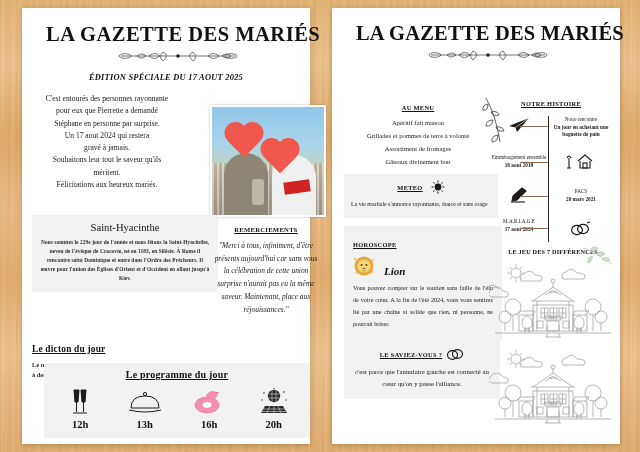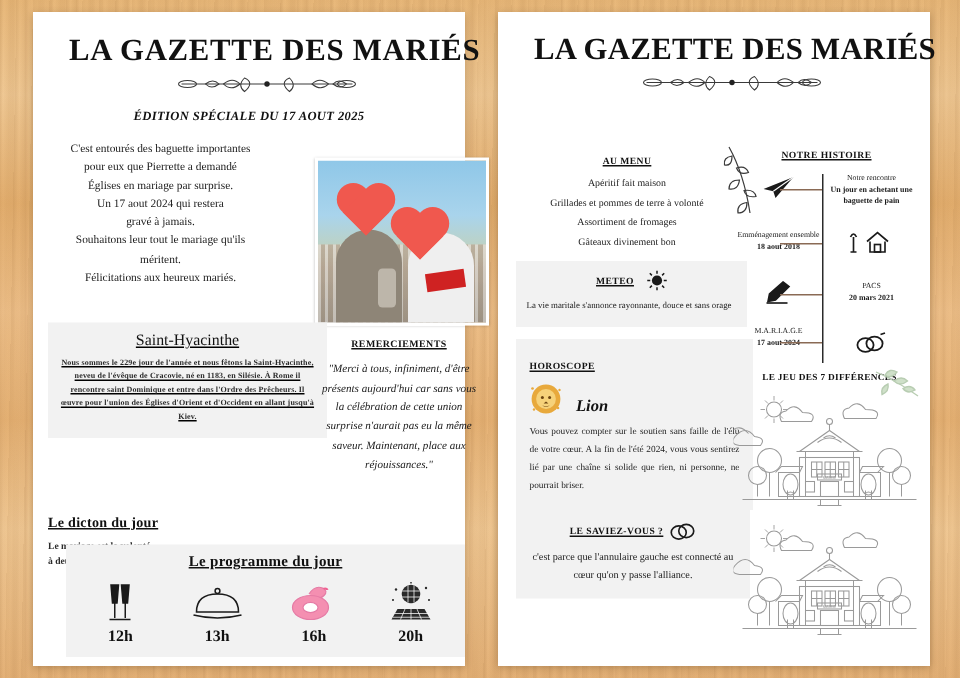--- a/index.html
+++ b/index.html
@@ -70,21 +70,21 @@
     content:"";position:absolute;top:0;width:22px;height:34px;
     background:#f0584e;border-radius:22px 22px 0 0;
   }
   .heart::before{left:22px;transform:rotate(-45deg);transform-origin:0 100%;}
   .heart::after{left:0;transform:rotate(45deg);transform-origin:100% 100%;}
   .h1{left:10px;top:16px;}
   .h2{left:46px;top:32px;}
 
   
   .gbox{background:#f2f2f2;}
-  #saint{position:absolute;left:10px;top:207px;width:170px;padding:7px 8px 9px;text-decoration:underline;}
+  #saint{position:absolute;left:10px;top:207px;width:170px;padding:7px 8px 9px;}
   #saint .bt{text-align:center;font-size:10.6px;color:#111;margin-bottom:5px;}
   #saint .bb{text-align:center;font-size:5.35px;line-height:1.68;color:#2b2b2b;font-weight:bold;letter-spacing:0.1px;}
 
   #thanks{position:absolute;left:190px;top:218px;width:108px;}
   #thanks .bt{
     text-align:center;font-size:6.6px;font-weight:bold;color:#111;
     text-decoration:underline;letter-spacing:0.3px;
   }
   #thanks .bb{
     margin-top:7px;text-align:center;font-style:italic;
@@ -168,26 +168,26 @@
         <path d="M116 6 q-6 -5 -11 0 q6 5 11 0Z"></path>
         <path d="M90 2 q-7 3 0 9 q5 -4 0 -9Z"></path>
         <ellipse cx="128" cy="6" rx="6" ry="2.3"></ellipse>
       </g>
     </svg>
   </div>
 
   <div class="edition">ÉDITION SPÉCIALE DU 17 AOUT 2025</div>
 
   <div class="intro">
-    <div>C'est entourés des baguette importantes</div>
+    <div>C'est entourés des personnes rayonnante</div>
     <div>pour eux que Pierrette a demandé</div>
-    <div>Églises en mariage par surprise.</div>
+    <div>Stéphane en personne par surprise.</div>
     <div>Un 17 aout 2024 qui restera</div>
     <div>gravé à jamais.</div>
-    <div>Souhaitons leur tout le mariage qu'ils</div>
+    <div>Souhaitons leur tout le saveur qu'ils</div>
     <div>méritent.</div>
     <div>Félicitations aux heureux mariés.</div>
   </div>
 
   <div class="photo">
     <div class="skyline"></div>
     <div class="p1"></div>
     <div class="p2"></div>
     <div class="bag"></div>
     <div class="tag"></div>

